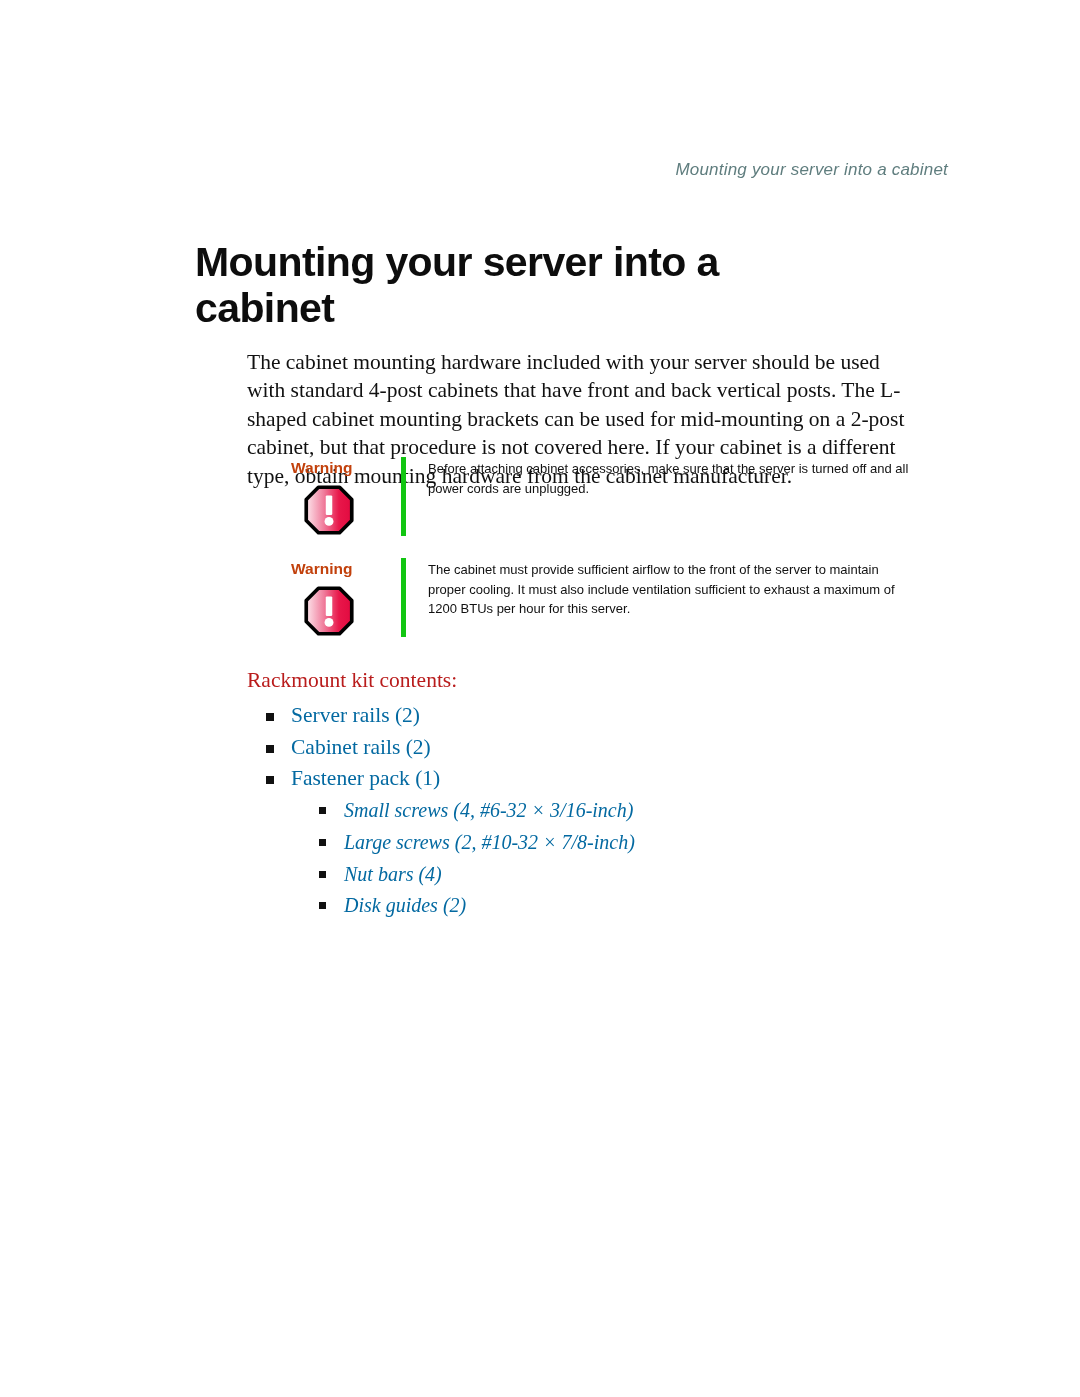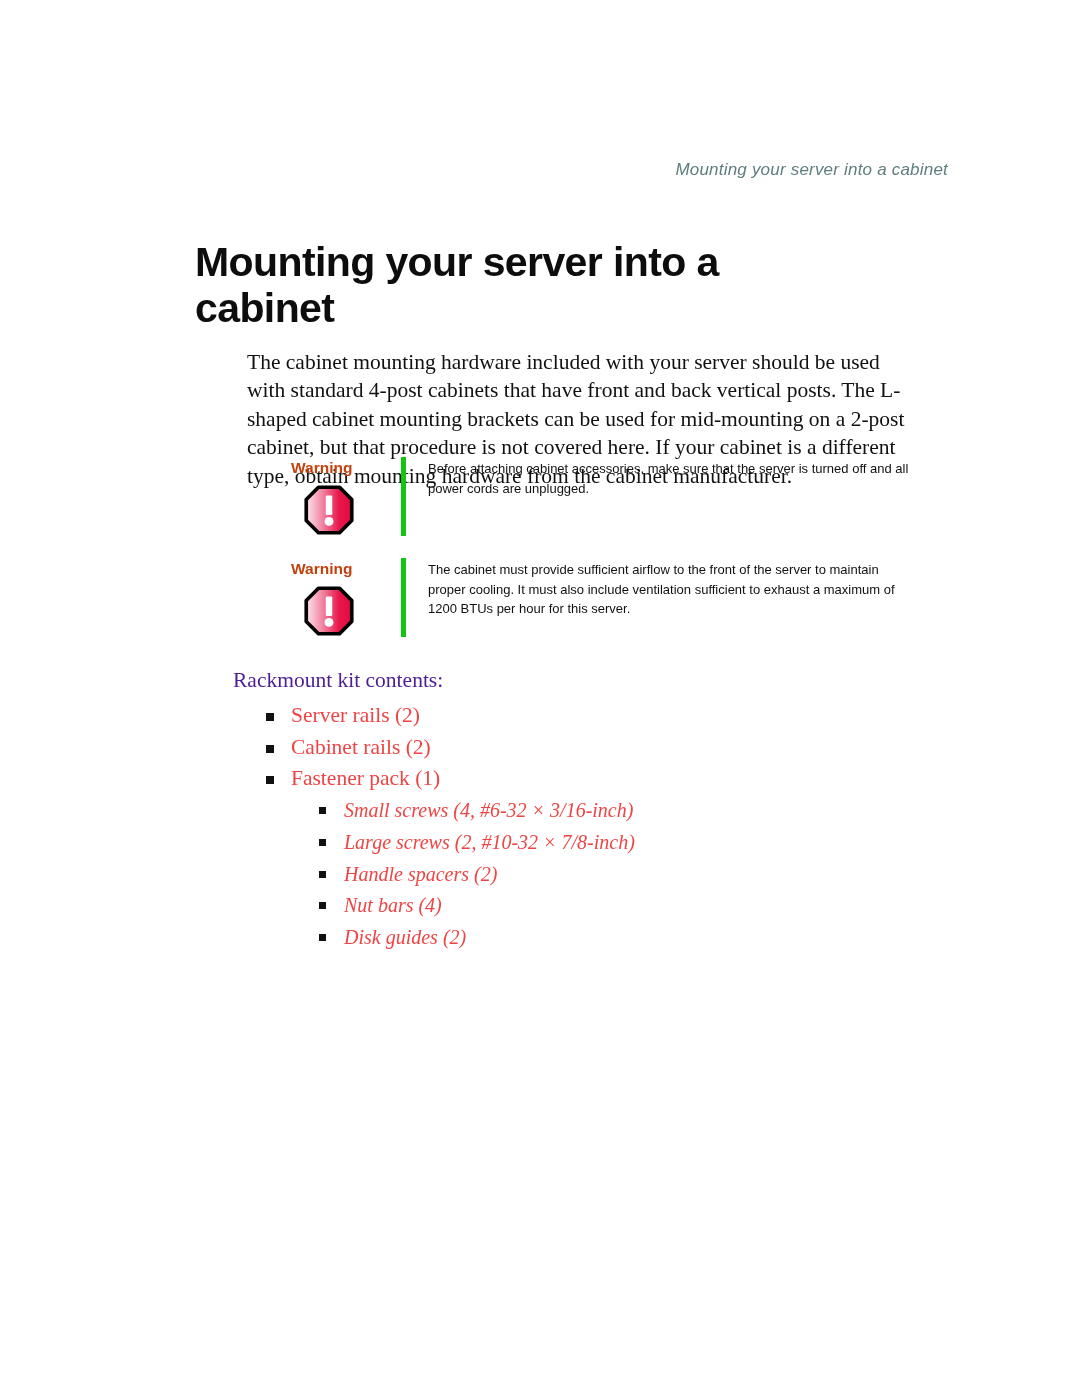--- a/index.html
+++ b/index.html
@@ -105,40 +105,40 @@
     font-family: Liberation Sans, sans-serif;
     font-size: 13px;
     line-height: 19.6px;
     color: #111111;
     padding-top: 2px;
   }
 
   
   .list-intro {
     position: absolute;
-    left: 233px;
+    left: 247px;
     top: 666px;
     font-family: "Liberation Serif", serif;
     font-size: 21.5px;
     line-height: 28px;
-    color: #4c1d95;
+    color: #b91c1c;
   }
   .kit-list {
     position: absolute;
     left: 247px;
     top: 700px;
     width: 680px;
   }
   .kit-item {
     position: relative;
     padding-left: 44px;
     font-family: "Liberation Serif", serif;
     font-size: 21.5px;
     line-height: 31.7px;
-    color: #ef4444;
+    color: #0369a1;
     white-space: nowrap;
   }
   .kit-item .sq {
     position: absolute;
     left: 19px;
     top: 13px;
     width: 8px;
     height: 8px;
     background: #111111;
   }
@@ -260,24 +260,20 @@
       <div class="kit-item">
         <span class="sq"></span>
         <span>Small screws (4, #6-32 × 3/16-inch)</span>
       </div>
       <div class="kit-item">
         <span class="sq"></span>
         <span>Large screws (2, #10-32 × 7/8-inch)</span>
       </div>
       <div class="kit-item">
         <span class="sq"></span>
-        <span>Handle spacers (2)</span>
-      </div>
-      <div class="kit-item">
-        <span class="sq"></span>
         <span>Nut bars (4)</span>
       </div>
       <div class="kit-item">
         <span class="sq"></span>
         <span>Disk guides (2)</span>
       </div>
     </div>
 
   </div>
 

